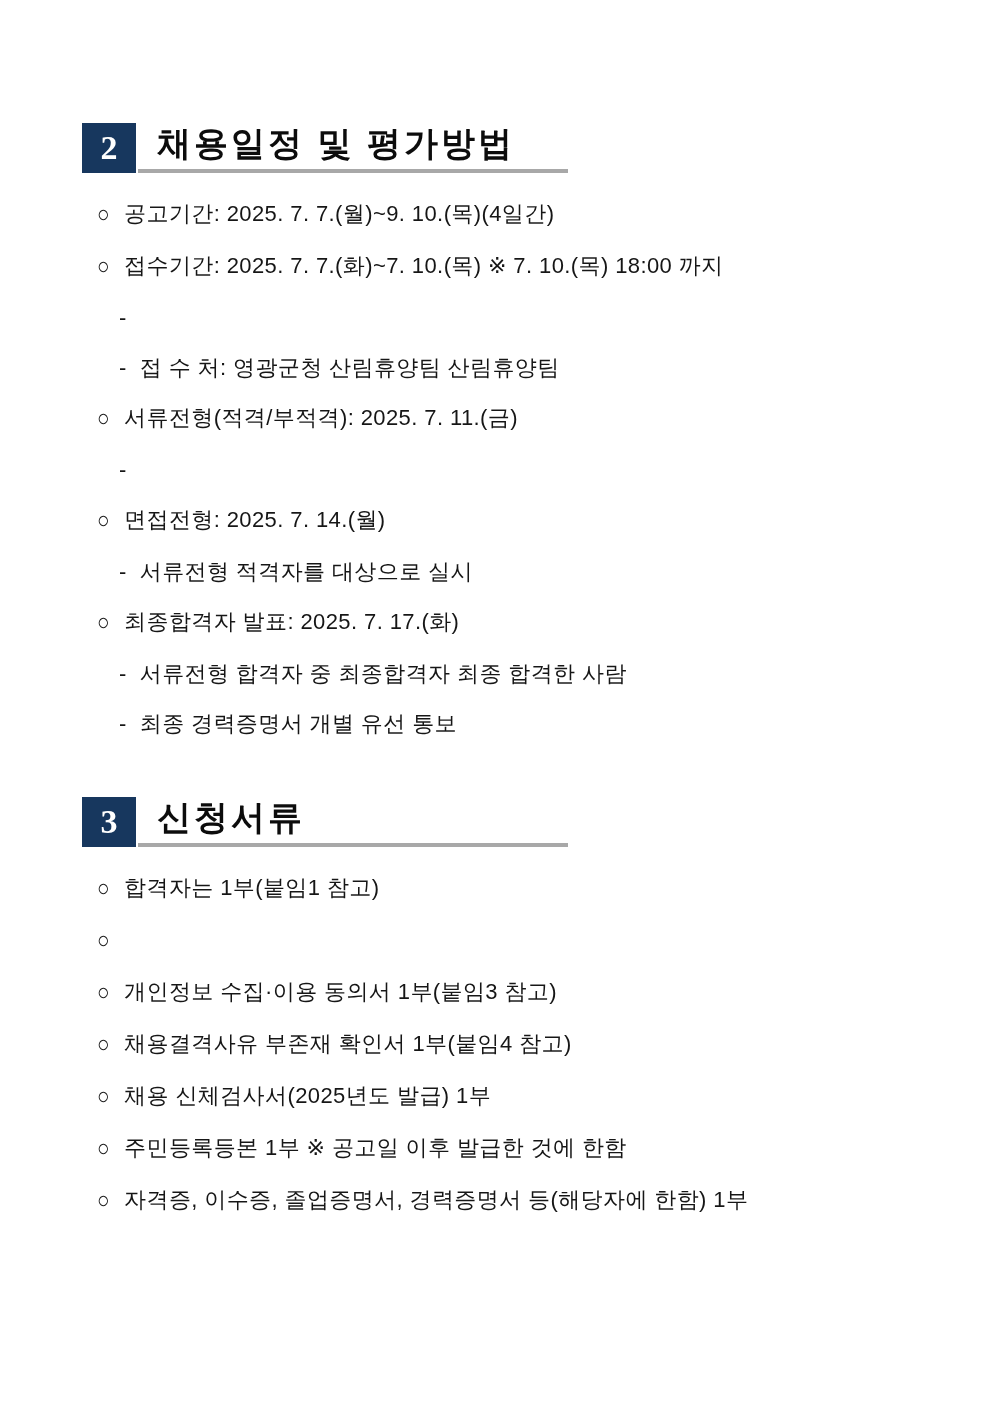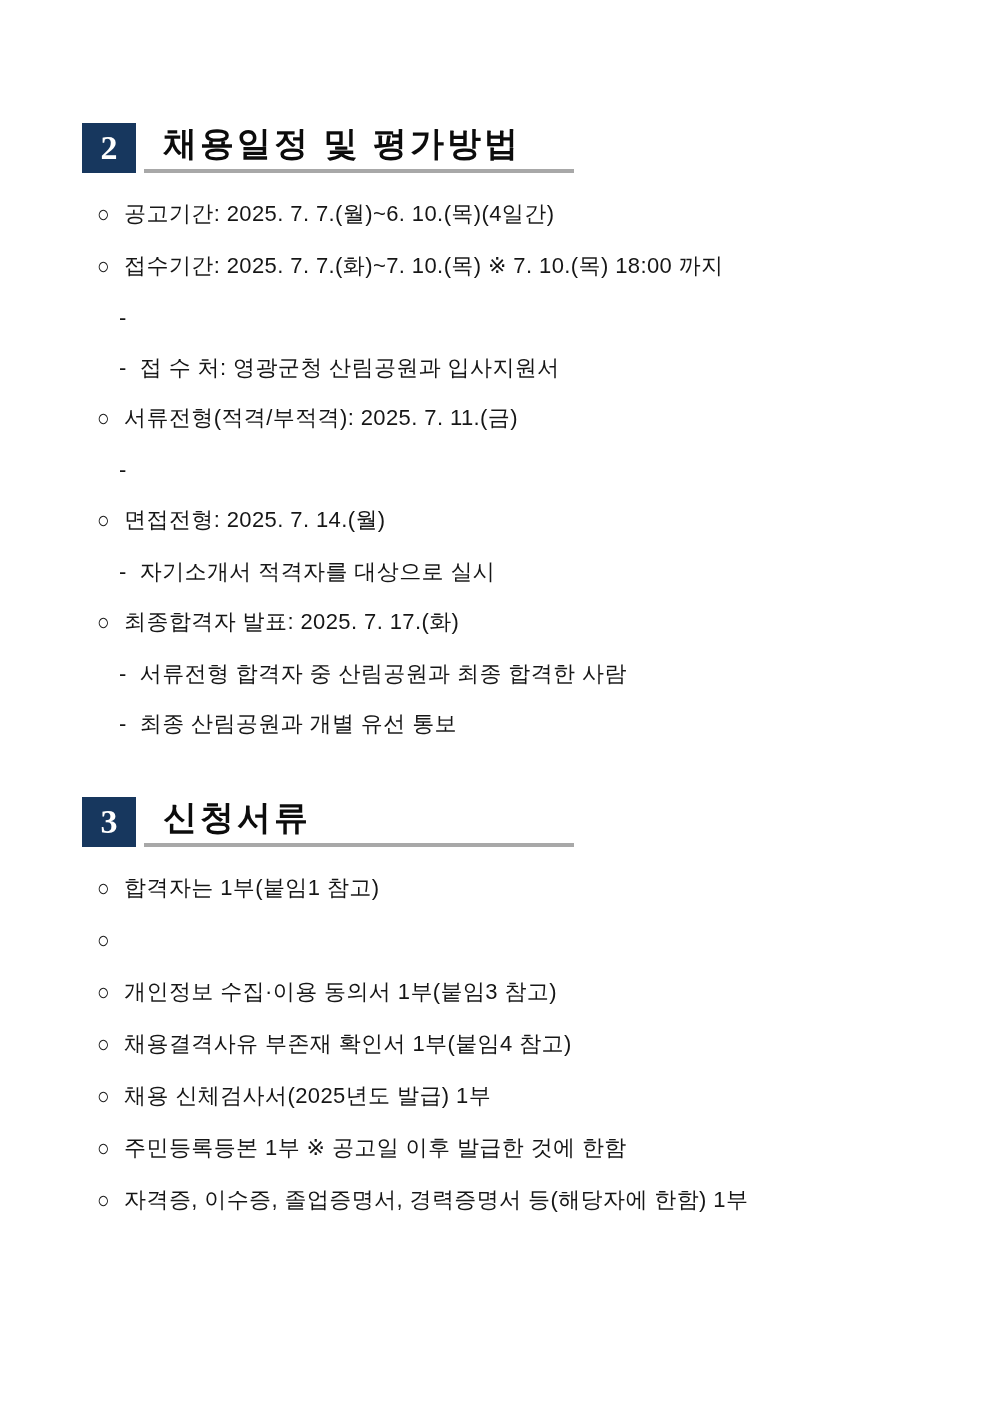--- a/index.html
+++ b/index.html
@@ -40,21 +40,21 @@
     justify-content: center;
     flex: 0 0 auto;
   }
   .title-wrap {
     width: 430px;
     box-sizing: border-box;
     border-bottom: 4px solid #a8a8a8;
     display: flex;
     align-items: center;
     padding-left: 19px;
-    margin-left: 8px;
+    margin-left: 2px;
   }
   .sec-title {
     font-size: 34px;
     font-weight: bold;
     letter-spacing: 3px;
     color: #0c0c0c;
     white-space: nowrap;
     line-height: 1;
     padding-bottom: 6px;
   }
@@ -102,69 +102,69 @@
       <div class="num-box">
         <span>2</span>
       </div>
       <div class="title-wrap">
         <span class="sec-title">채용일정 및 평가방법</span>
       </div>
     </div>
     <div class="items">
   <div class="item lvl1">
     <span class="bullet">○</span>
-    <span class="item-text">공고기간: 2025. 7. 7.(월)~6. 10.(목)(4일간)</span>
+    <span class="item-text">공고기간: 2025. 7. 7.(월)~9. 10.(목)(4일간)</span>
   </div>
 
   <div class="item lvl1">
     <span class="bullet">○</span>
     <span class="item-text">접수기간: 2025. 7. 7.(화)~7. 10.(목) ※ 7. 10.(목) 18:00 까지</span>
   </div>
 
   <div class="item lvl2">
     <span class="bullet">-</span>
   </div>
 
   <div class="item lvl2">
     <span class="bullet">-</span>
-    <span class="item-text">접 수 처: 영광군청 산림공원과 입사지원서</span>
+    <span class="item-text">접 수 처: 영광군청 산림휴양팀 산림휴양팀</span>
   </div>
 
   <div class="item lvl1">
     <span class="bullet">○</span>
     <span class="item-text">서류전형(적격/부적격): 2025. 7. 11.(금)</span>
   </div>
 
   <div class="item lvl2">
     <span class="bullet">-</span>
   </div>
 
   <div class="item lvl1">
     <span class="bullet">○</span>
     <span class="item-text">면접전형: 2025. 7. 14.(월)</span>
   </div>
 
   <div class="item lvl2">
     <span class="bullet">-</span>
-    <span class="item-text">자기소개서 적격자를 대상으로 실시</span>
+    <span class="item-text">서류전형 적격자를 대상으로 실시</span>
   </div>
 
   <div class="item lvl1">
     <span class="bullet">○</span>
     <span class="item-text">최종합격자 발표: 2025. 7. 17.(화)</span>
   </div>
 
   <div class="item lvl2">
     <span class="bullet">-</span>
-    <span class="item-text">서류전형 합격자 중 산림공원과 최종 합격한 사람</span>
-  </div>
-
-  <div class="item lvl2">
-    <span class="bullet">-</span>
-    <span class="item-text">최종 산림공원과 개별 유선 통보</span>
+    <span class="item-text">서류전형 합격자 중 최종합격자 최종 합격한 사람</span>
+  </div>
+
+  <div class="item lvl2">
+    <span class="bullet">-</span>
+    <span class="item-text">최종 경력증명서 개별 유선 통보</span>
   </div>
 </div>
   </section>
 
   <section class="section">
     <div class="sec-header">
       <div class="num-box">
         <span>3</span>
       </div>
       <div class="title-wrap">

